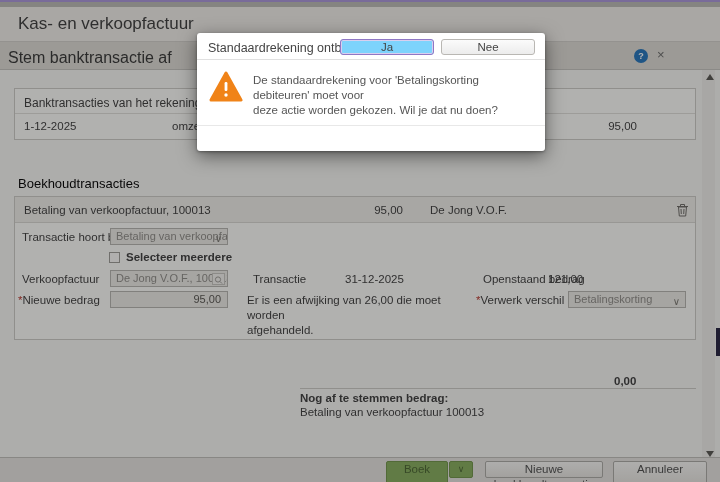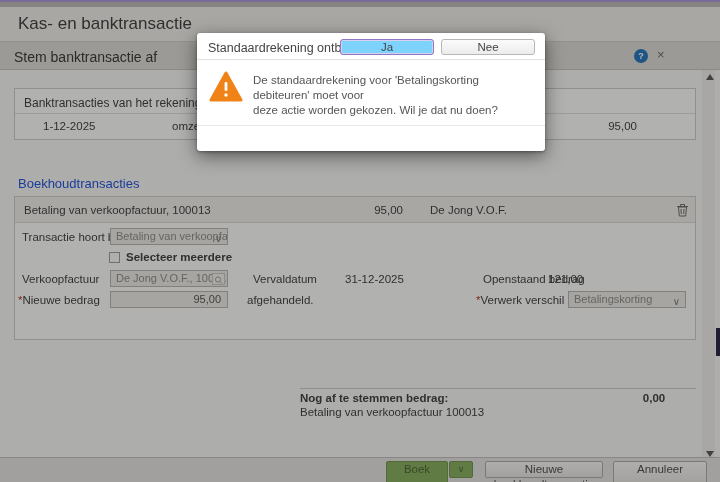--- a/index.html
+++ b/index.html
@@ -7,38 +7,38 @@
   body { font-family:"Liberation Sans","DejaVu Sans",sans-serif; background:#f4f3f1; }
   .screen { position:relative; width:720px; height:482px; overflow:hidden; }
   .abs { position:absolute; }
 
   
   .top-accent { left:0; top:0; width:720px; height:2px; background:#a793d8; }
   .top-chrome { left:0; top:2px; width:720px; height:5px; background:#b9b7b3; }
   .page-header { left:0; top:7px; width:720px; height:35px; background:#edeae6; border-bottom:1px solid #cfccc7; }
   .page-title { left:18px; top:14px; font-size:17px; color:#3a3a3a; }
   .subheader { left:0; top:42px; width:720px; height:28px; background:#dbd8d2; border-bottom:1px solid #c2c0bc; }
-  .subheader-title { left:14px; top:49px; font-size:14px; color:#333; }
+  .subheader-title { left:8px; top:49px; font-size:16px; color:#333; }
   .help-icon { left:634px; top:49px; width:14px; height:14px; border-radius:50%; background:#2272b8; color:#fff;
                font-size:9px; font-weight:bold; text-align:center; line-height:14px; }
   .panel-close { left:657px; top:48px; font-size:13px; color:#666; line-height:14px; }
 
   
   .scroll-track { left:702px; top:70px; width:13px; height:392px; background:#eceae7; }
   .scroll-up { left:706px; top:74px; width:0; height:0; border-left:4px solid transparent; border-right:4px solid transparent; border-bottom:6px solid #55534f; }
   .scroll-down { left:706px; top:451px; width:0; height:0; border-left:4px solid transparent; border-right:4px solid transparent; border-top:6px solid #55534f; }
   .window-thumb { left:716px; top:328px; width:4px; height:28px; background:#23203d; }
 
   
   .panel { background:#faf9f7; border:1px solid #c9c7c3; }
   .bank-panel { left:14px; top:88px; width:682px; height:52px; }
   .bank-title { left:24px; top:96px; font-size:12px; color:#3a3a3a; }
   .bank-divider { left:15px; top:113px; width:680px; height:1px; background:#dcdad6; }
   .txt { font-size:11.5px; color:#3a3a3a; }
-  .section-title { font-size:13px; color:#1d4ed8; }
+  .section-title { font-size:13px; color:#000000; }
 
   .main-panel { left:14px; top:196px; width:682px; height:144px; }
   .row-bar { left:15px; top:197px; width:680px; height:26px; background:#eceae6; border-bottom:1px solid #d5d3cf; }
 
   .field { background:#e9e7e3; border:1px solid #b3b1ad; font-size:11px; color:#8b8985; overflow:hidden; white-space:nowrap; }
   .chev { position:absolute; right:5px; top:2px; font-size:10px; color:#77756f; }
   .lookup { position:absolute; right:2px; top:2px; width:13px; height:12px; border:1px solid #c3c1bd; background:#f1efec; }
   .asterisk { color:#b5342a; }
 
   .checkbox { width:11px; height:11px; background:#f8f7f5; border:1px solid #9a9894; }
@@ -74,36 +74,36 @@
 </style>
 </head>
 <body>
 
 <div class="screen">
 
   <div class="abs top-accent"></div>
   <div class="abs top-chrome"></div>
 
   <div class="abs page-header"></div>
-  <div class="abs page-title">Kas- en banktransactie</div>
+  <div class="abs page-title">Kas- en verkoopfactuur</div>
 
   <div class="abs subheader"></div>
   <div class="abs subheader-title">Stem banktransactie af</div>
   <div class="abs help-icon">?</div>
   <div class="abs panel-close">×</div>
 
   <div class="abs scroll-track"></div>
   <div class="abs scroll-up"></div>
   <div class="abs scroll-down"></div>
   <div class="abs window-thumb"></div>
 
   <div class="abs panel bank-panel"></div>
   <div class="abs bank-title txt" style="left:24px; top:96px; font-size:12px;">Banktransacties van het rekeningafsch</div>
   <div class="abs bank-divider"></div>
-  <div class="abs txt" style="left:24px; top:120px;margin-left:19px;">1-12-2025</div>
+  <div class="abs txt" style="left:24px; top:120px;">1-12-2025</div>
   <div class="abs txt" style="left:172px; top:120px;">omze</div>
   <div class="abs txt" style="left:560px; top:120px; width:77px; text-align:right;">95,00</div>
 
   <div class="abs section-title" style="left:18px; top:176px;">Boekhoudtransacties</div>
   <div class="abs panel main-panel"></div>
   <div class="abs row-bar"></div>
   <div class="abs txt" style="left:24px; top:204px;">Betaling van verkoopfactuur, 100013</div>
   <div class="abs txt" style="left:330px; top:204px; width:73px; text-align:right;">95,00</div>
   <div class="abs txt" style="left:430px; top:204px;">De Jong V.O.F.</div>
   <div class="abs trash-icon" style="left:676px; top:203px;">
@@ -129,42 +129,43 @@
   <div class="abs txt" style="left:22px; top:273px;">Verkoopfactuur</div>
   <div class="abs field" style="left:110px; top:270px; width:118px; height:17px; line-height:15px; padding-left:5px;">
     <span>De Jong V.O.F., 100013</span>
     <span class="lookup">
       <svg width="11" height="10" viewBox="0 0 11 10">
           <circle cx="5" cy="4.5" r="2.6" fill="none" stroke="#9a9894" stroke-width="1"></circle>
           <line x1="7" y1="6.5" x2="9" y2="8.5" stroke="#9a9894" stroke-width="1"></line>
         </svg>
     </span>
   </div>
-  <div class="abs txt" style="left:253px; top:273px;">Vervaldatum</div>
+  <div class="abs txt" style="left:253px; top:273px;">Transactie</div>
   <div class="abs txt" style="left:345px; top:273px;">31-12-2025</div>
   <div class="abs txt" style="left:483px; top:273px;">Openstaand bedrag</div>
   <div class="abs txt" style="left:548px; top:273px;">121,00</div>
 
   <div class="abs txt" style="left:18px; top:294px;"><span class="asterisk">*</span><span>Nieuwe bedrag</span></div>
   <div class="abs field" style="left:110px; top:291px; width:118px; height:17px; line-height:15px; padding-right:6px; text-align:right; color:#55534f;">
     <span>95,00</span>
   </div>
   <div class="abs txt" style="left:247px; top:293px; width:210px; line-height:15px;">
+    <div>Er is een afwijking van 26,00 die moet worden</div>
     <div>afgehandeld.</div>
   </div>
   <div class="abs txt" style="left:476px; top:294px;"><span class="asterisk">*</span><span>Verwerk verschil als</span></div>
   <div class="abs field" style="left:568px; top:291px; width:118px; height:17px; line-height:15px; padding-left:5px;">
     <span>Betalingskorting</span>
     <span class="chev">∨</span>
   </div>
 
   <div class="abs totals-divider"></div>
   <div class="abs txt bold" style="left:300px; top:392px;">Nog af te stemmen bedrag:</div>
   <div class="abs txt" style="left:300px; top:406px;">Betaling van verkoopfactuur 100013</div>
-  <div class="abs txt bold" style="left:614px; top:392px; width:80px; text-align:center;">0,00</div>
+  <div class="abs txt bold" style="left:614px; top:375px; width:80px; text-align:left;">0,00</div>
 
   <div class="abs footer-divider"></div>
   <div class="abs footer-band"></div>
   <div class="abs btn btn-book" style="left:386px; top:461px; width:62px; height:34px; line-height:15px;">Boek</div>
   <div class="abs btn btn-book" style="left:449px; top:461px; width:24px; height:17px; line-height:15px; font-size:9px;"><span>∨</span></div>
   <div class="abs btn btn-gray" style="left:485px; top:461px; width:118px; height:17px; line-height:15px;">Nieuwe boekhoudtransactie</div>
   <div class="abs btn btn-gray" style="left:613px; top:461px; width:94px; height:23px; line-height:15px;">Annuleer</div>
 
   <div class="abs dim"></div>
 

